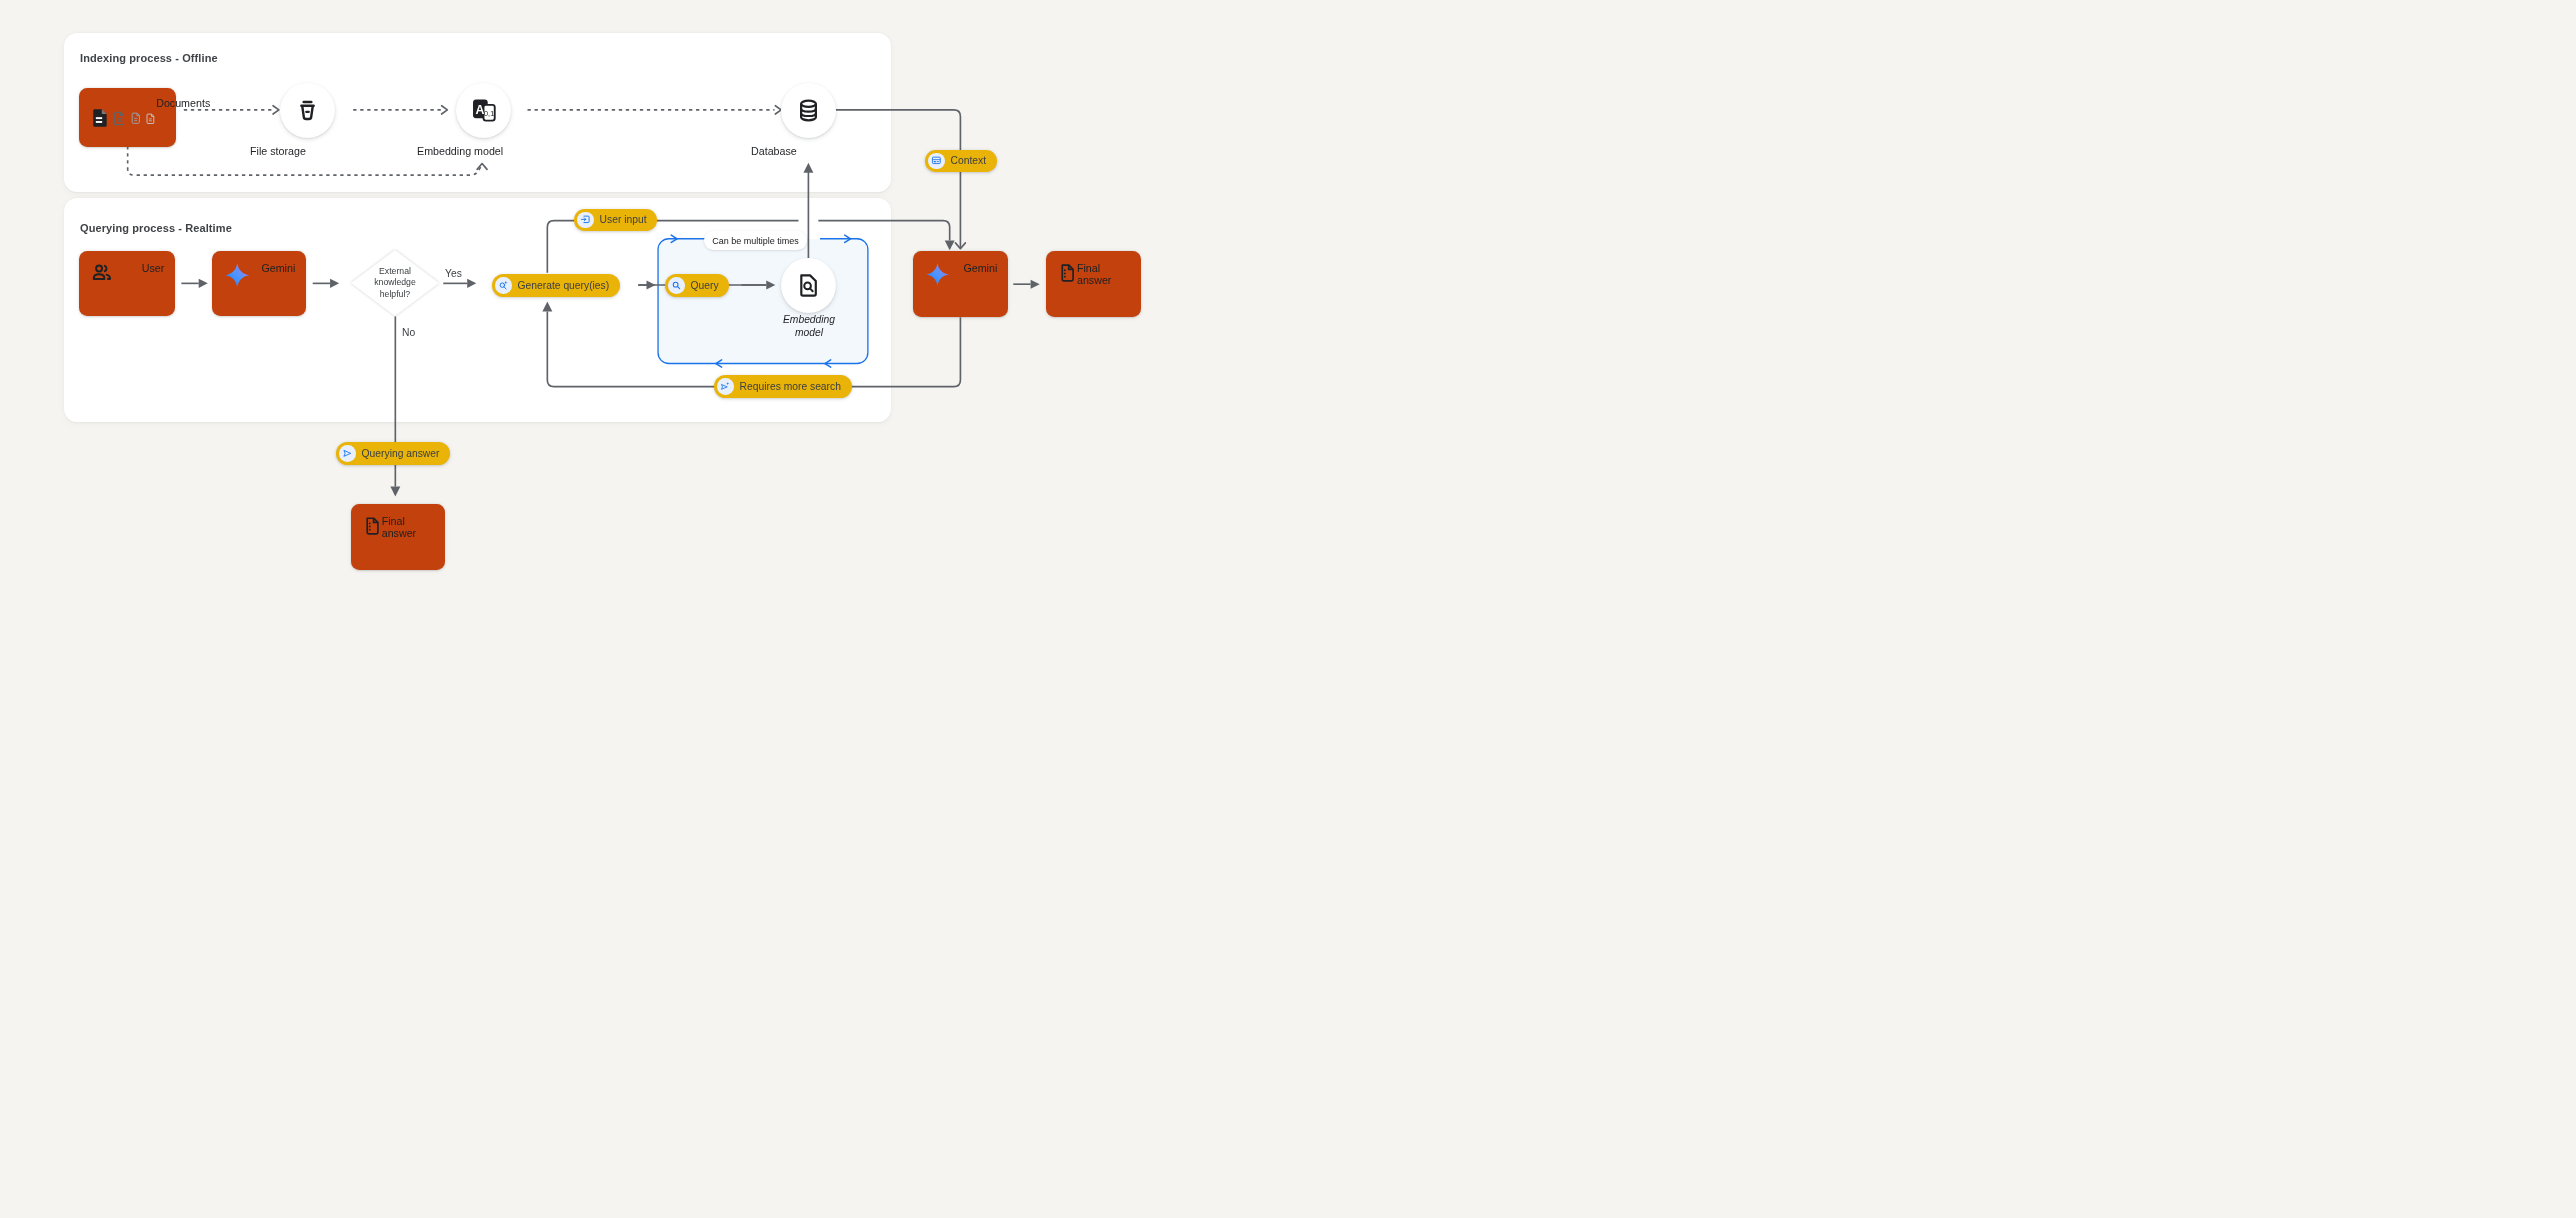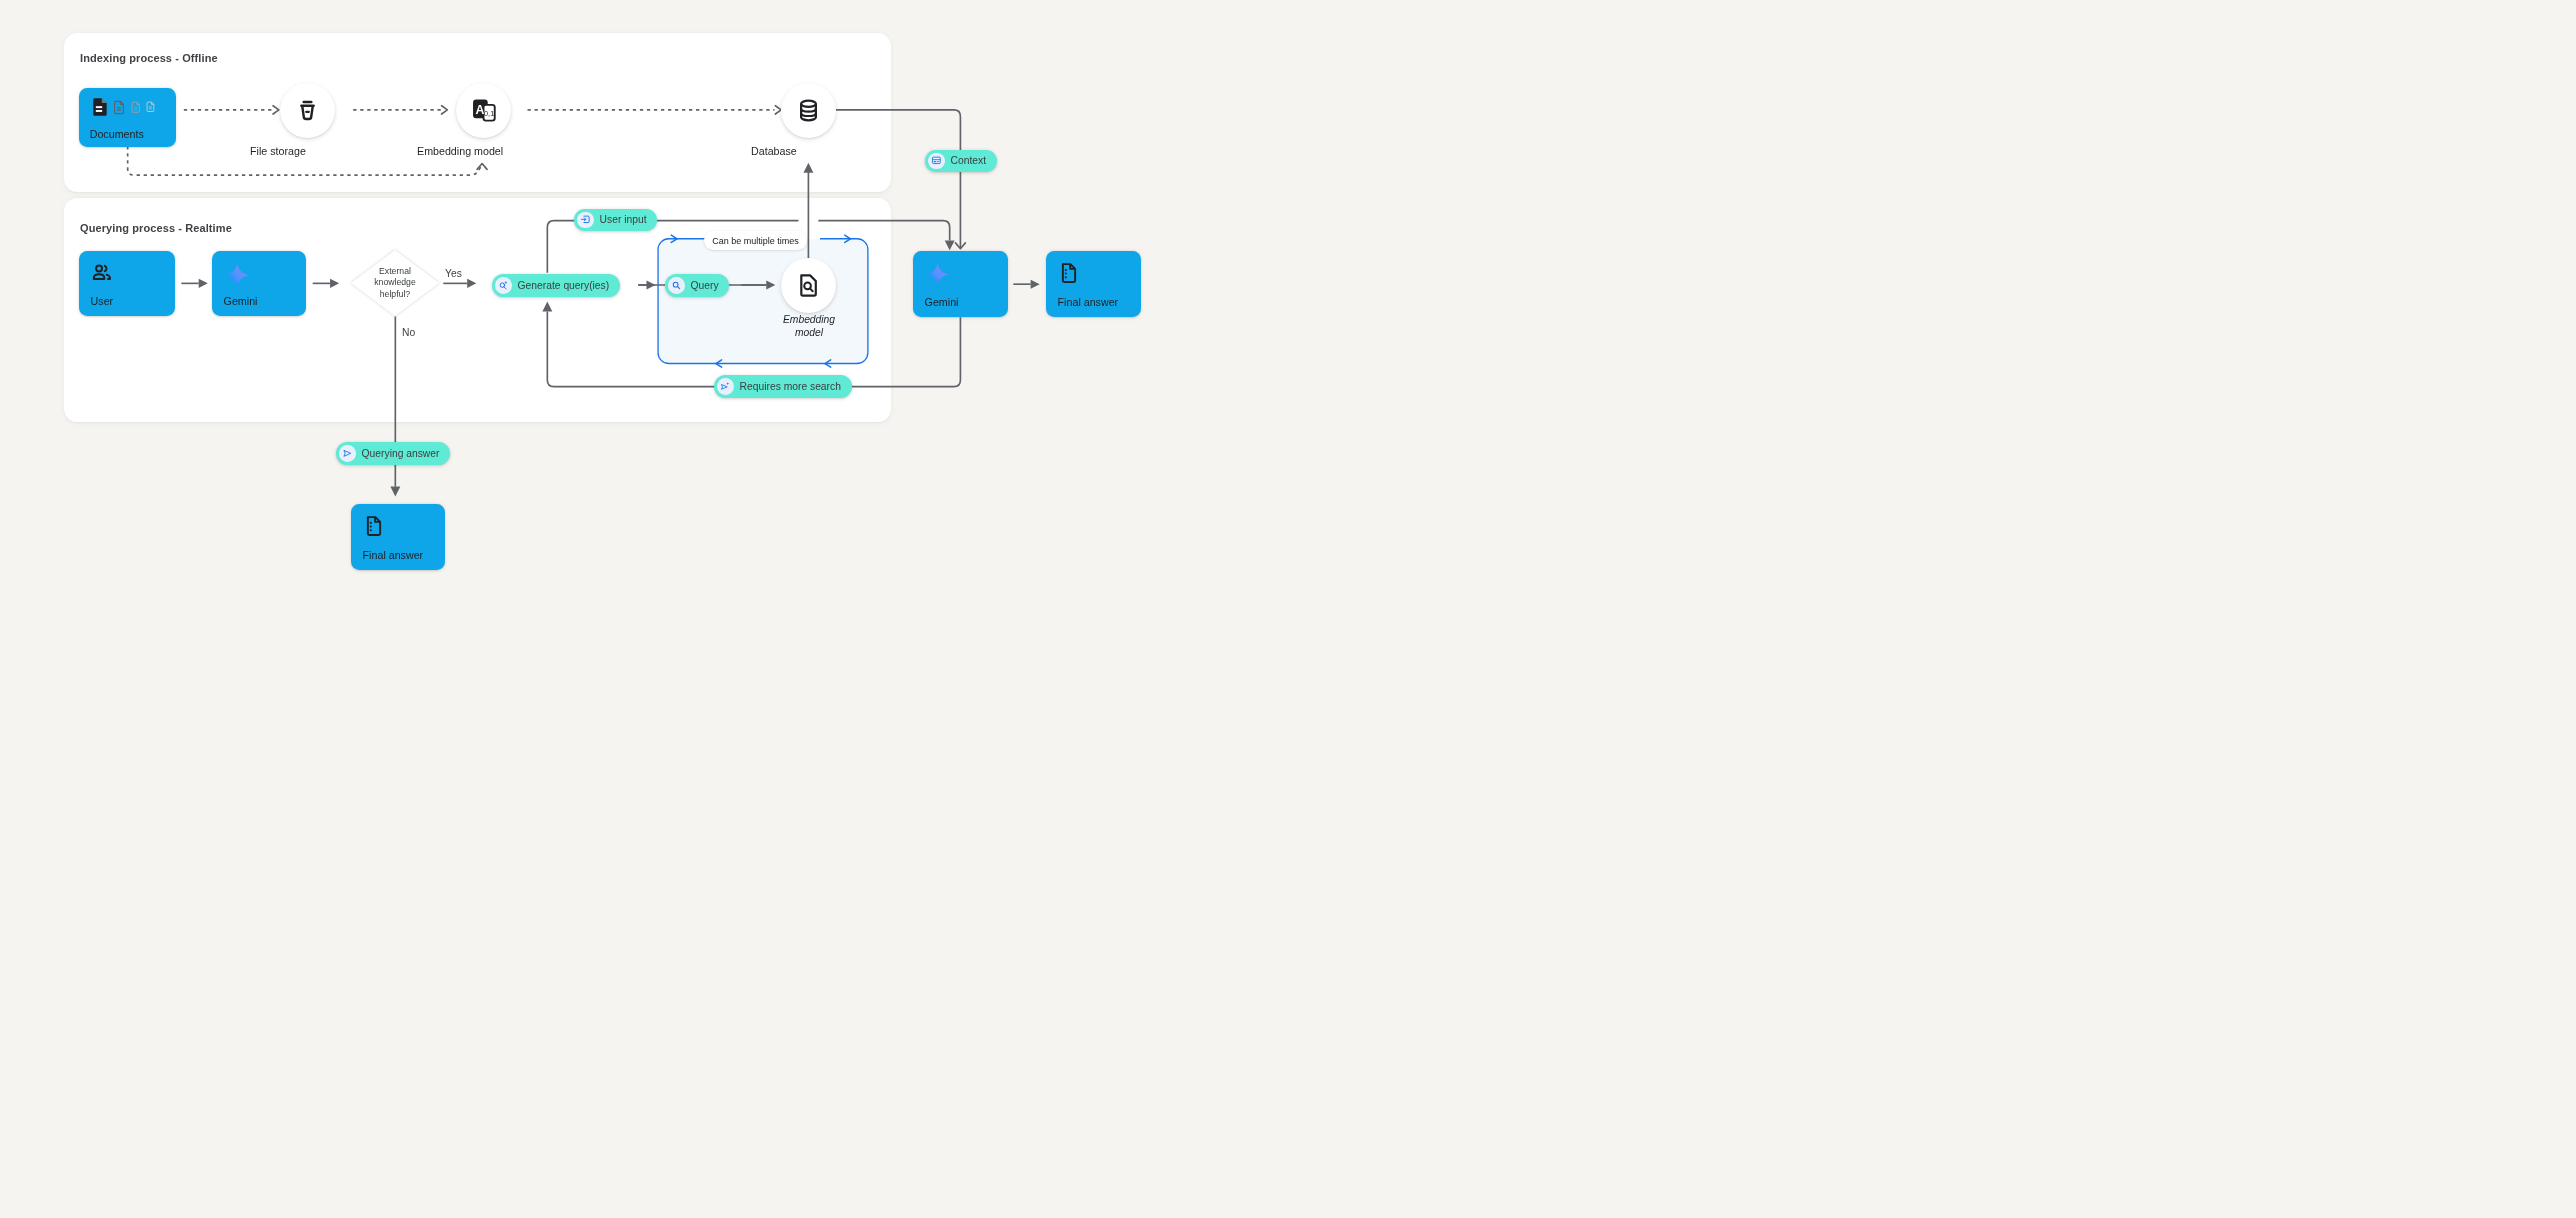--- a/index.html
+++ b/index.html
@@ -10,29 +10,29 @@
   }
   .panel{position:absolute;background:#fff;border-radius:13.2px;
     box-shadow:0 0.8px 1.7px rgba(60,64,67,.06),0 1.7px 6.6px rgba(60,64,67,.04);}
   .ptitle{position:absolute;font-size:11px;font-weight:700;color:#3f4347;letter-spacing:0.1px;}
   .wires{position:absolute;left:0;top:0;pointer-events:none;}
   .wire{stroke:#5f6368;stroke-width:2;fill:none;}
   .dash{stroke-dasharray:4 4.5;}
   .chev{stroke:#5f6368;stroke-width:2;fill:none;stroke-linecap:round;stroke-linejoin:round;}
   .head{fill:#5f6368;stroke:none;}
   .bchev{stroke:#1a73e8;stroke-width:1.8;fill:none;stroke-linecap:round;stroke-linejoin:round;}
-  .card{position:absolute;background:#0ea5e9;border-radius:8.3px;
+  .card{position:absolute;background:#c2410c;border-radius:8.3px;
     box-shadow:0 0.8px 1.7px rgba(60,64,67,.18),0 0.8px 4.1px rgba(60,64,67,.08);
-    display:flex;flex-direction:column;justify-content:space-between;padding:10.7px 10.7px 9px 11.6px;}
+    display:flex;justify-content:space-between;padding:10.7px 10.7px 9px 11.6px;}
   .card-label{font-size:10.7px;color:#1f2124;}
   .circle{position:absolute;width:55px;height:55px;border-radius:50%;background:#fff;
     box-shadow:0 1.7px 4.1px rgba(60,64,67,.14),0 0.8px 1.7px rgba(60,64,67,.12);
     display:flex;align-items:center;justify-content:center;color:#202124;}
   .nlabel{position:absolute;font-size:10.7px;color:#1f2124;text-align:left;}
-  .pill{position:absolute;height:23px;background:#5eead4;border-radius:11.6px;
+  .pill{position:absolute;height:23px;background:#eab308;border-radius:11.6px;
     box-shadow:0 0.8px 2.5px rgba(60,64,67,.22),0 0.8px 5px rgba(60,64,67,.08);
     display:flex;align-items:center;gap:5.8px;padding:0 10.7px 0 3.3px;
     font-size:10.3px;color:#3c4043;white-space:nowrap;}
   .pill.small{height:21.5px;border-radius:10.7px;}
   .pill .ic{width:16.5px;height:16.5px;border-radius:50%;background:#e8f0fe;flex:0 0 auto;
     display:flex;align-items:center;justify-content:center;color:#1a73e8;}
   .pill .ic svg{width:10.7px;height:10.7px;}
   .tinypill{position:absolute;height:19px;background:#fff;border-radius:10px;
     box-shadow:0 0.8px 2.5px rgba(60,64,67,.18);display:flex;align-items:center;
     padding:0 8.3px;font-size:9px;color:#202124;white-space:nowrap;}

